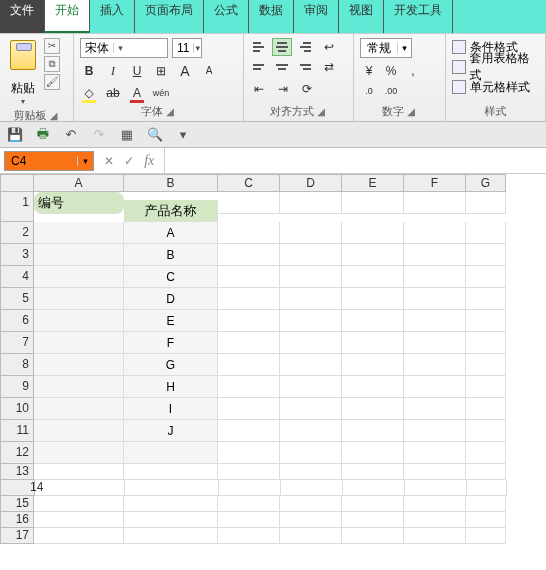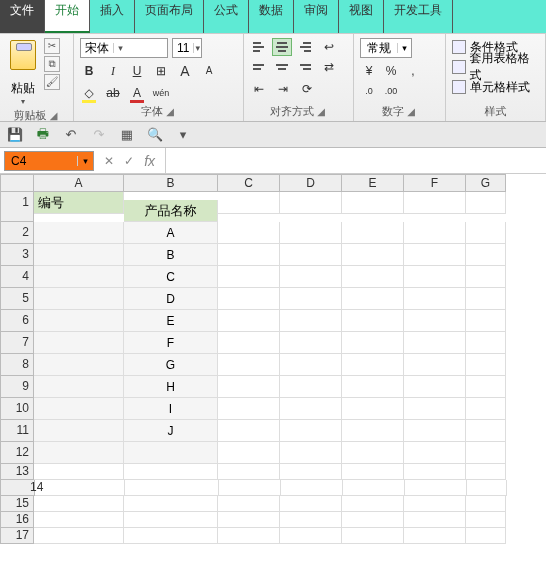--- a/index.html
+++ b/index.html
@@ -40,34 +40,34 @@
   .sq { width:14px; height:14px; border:1px solid #888; background:#eef; }
   .corner { font-size:10px; color:#777; text-align:right; padding-right:2px; }
   .group-body { flex:1; }
   .qat { display:flex; align-items:center; gap:10px; background:#e9e9e9; height:26px; padding:0 6px; border-bottom:1px solid #bbb;}
   .qicon { width:18px; height:18px; display:flex; align-items:center; justify-content:center; font-size:13px; color:#555;}
   .namebox-row { display:flex; align-items:center; height:26px; border-bottom:1px solid #ccc;}
   .namebox { width:90px; border:1px solid #999; margin:2px 0 2px 4px; height:20px; display:flex; align-items:center; background:#f97316;}
   .namebox span { flex:1; padding:0 6px; font-size:12px;}
   .namebox .arrow { width:16px; text-align:center; border-left:1px solid #ccc; font-size:9px;}
   .fx-icons { display:flex; gap:10px; padding:0 10px; align-items:center; color:#888;}
-  .fx { font-style:italic; font-family:Liberation Sans, sans-serif; font-size:14px;}
+  .fx { font-style:italic; font-family:Liberation Serif, serif; font-size:14px;}
   .formula-bar { flex:1; border-left:1px solid #ccc; height:100%;}
   .grid { position:relative; }
   .col-headers { display:flex; height:18px; }
   .corner-cell { width:34px; border:1px solid #bbb; background:#eee; }
   .col-h { border:1px solid #bbb; border-left:none; background:#eee; text-align:center; font-size:12px; color:#333; line-height:16px;}
   .cA { width:90px;} .cB { width:94px;} .cC{width:62px;} .cD{width:62px;} .cE{width:62px;} .cF{width:62px;} .cG{width:40px;}
   .rows {}
   .row { display:flex; }
   .row-h { width:34px; border:1px solid #bbb; border-top:none; background:#eee; text-align:right; padding-right:4px; font-size:12px; line-height:20px; color:#333;}
   .cell { border-right:1px solid #ddd; border-bottom:1px solid #ddd; height:22px; font-size:12px; padding:0 4px; display:flex; align-items:center;}
   .row .cell.cB { justify-content:center; }
   .hdr-cell { background:#d4e7c5; font-size:13px;}
-  .row1 .cell.cA { justify-content:flex-start;}
+  .row1 .cell.cA { justify-content:flex-start;border-radius:8px;}
   .row1 .cell.cB { justify-content:center;margin-top:8px;}
   .smallrow .cell { height:16px; }
   .smallrow .row-h { line-height:14px; height:16px;}
   .shade { background:#f5f5f5; }
 </style>
 </head>
 <body>
 
 <div class="tabs">
   <div class="tab file">文件</div>

